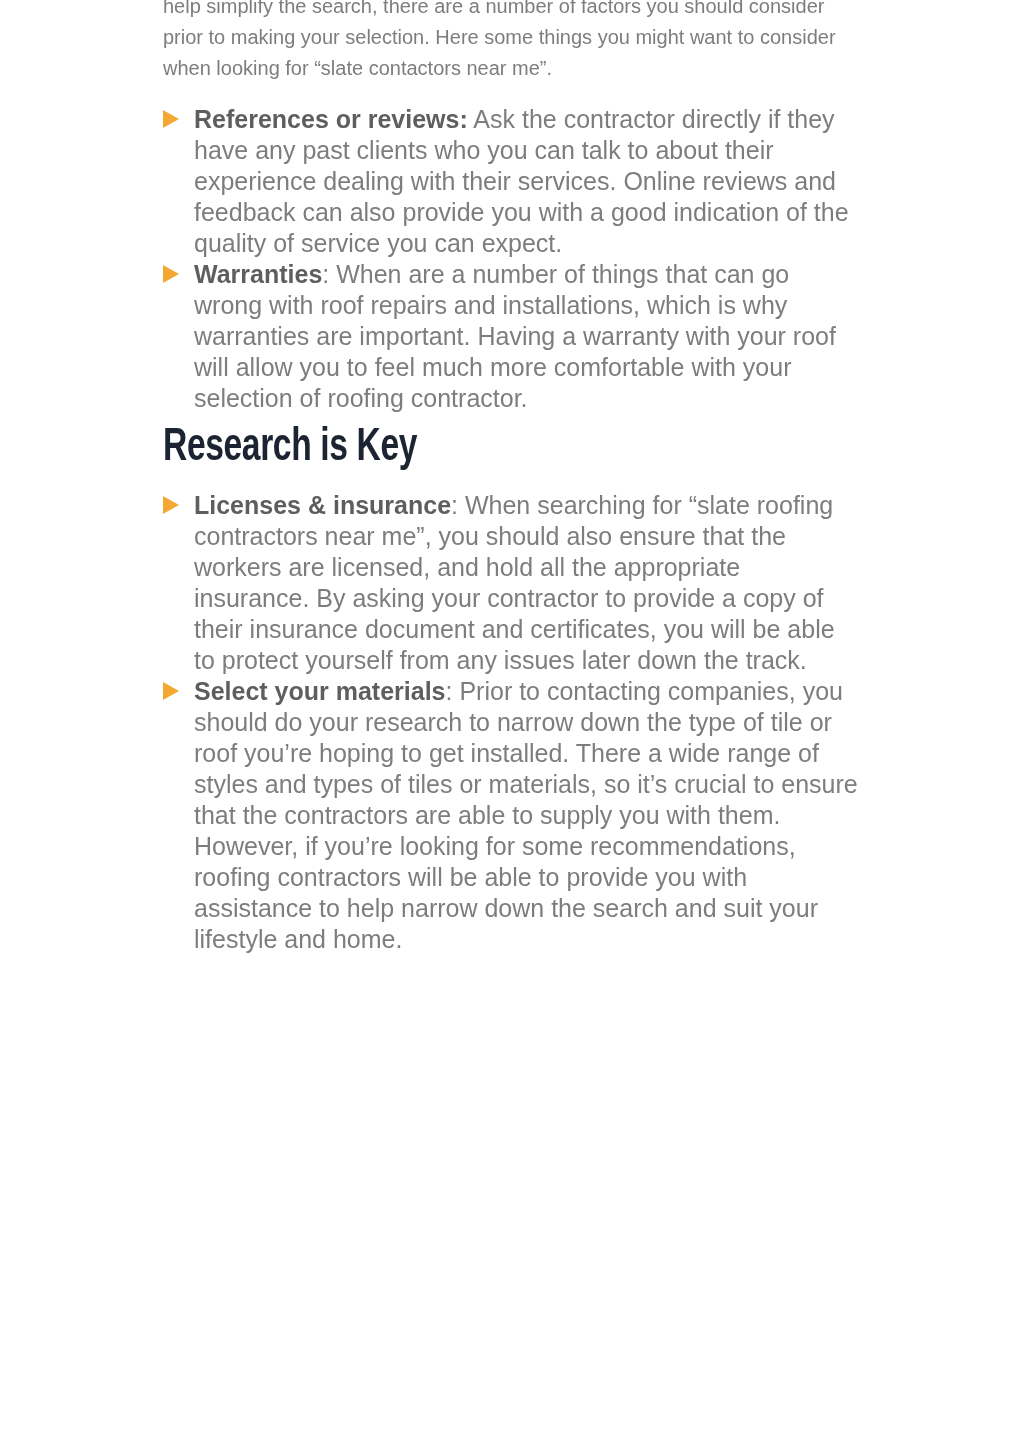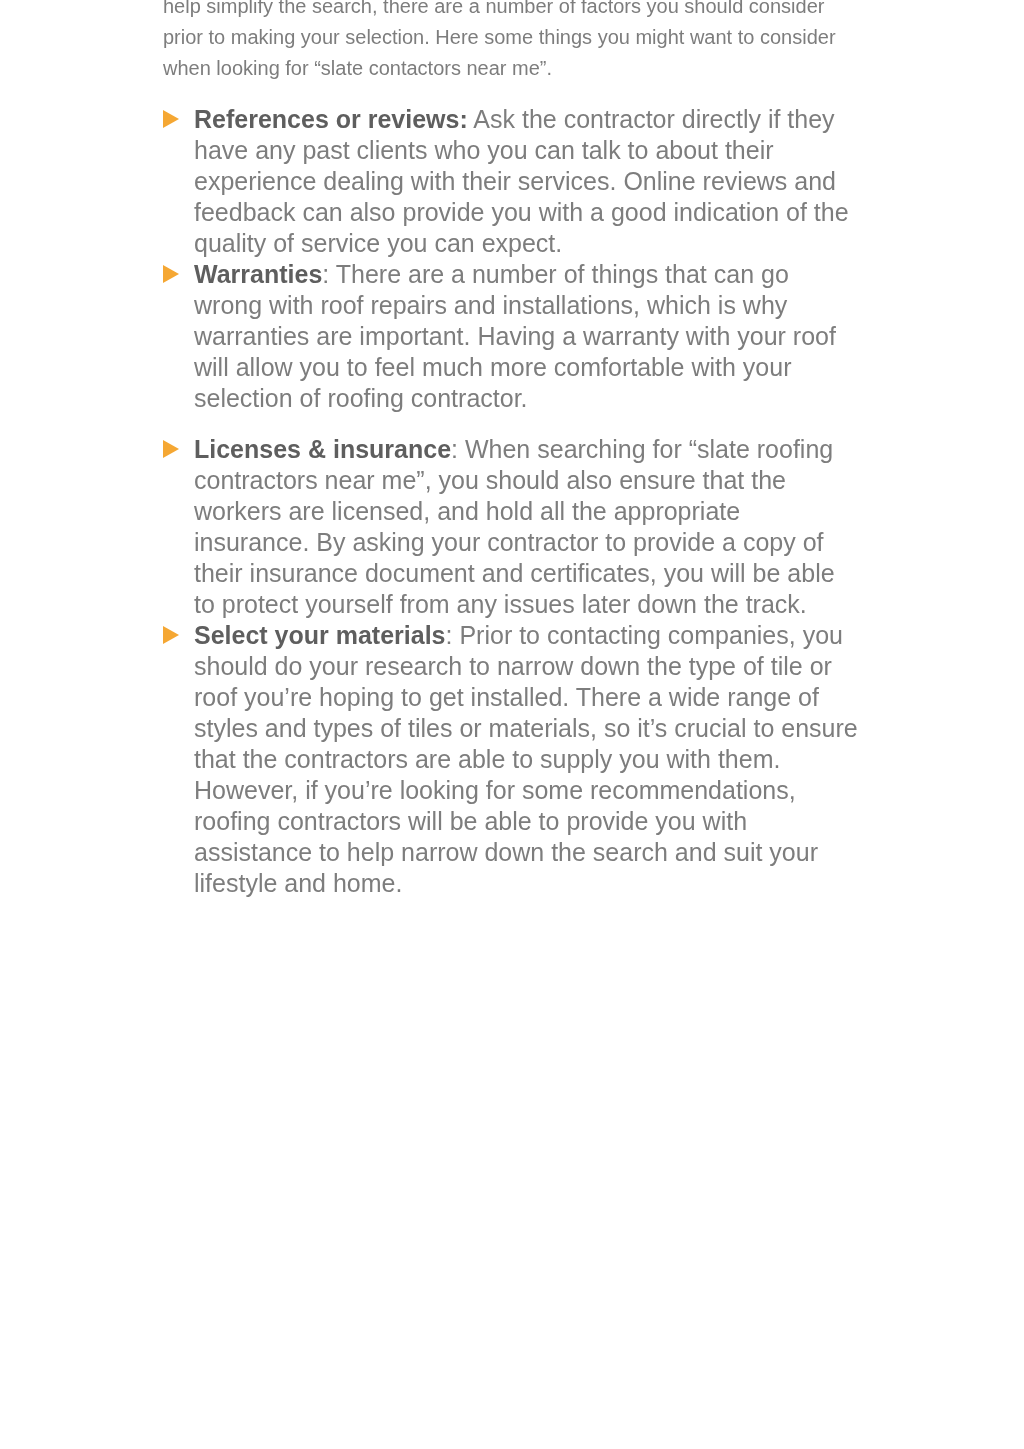--- a/index.html
+++ b/index.html
@@ -75,24 +75,25 @@
 
     <p class="intro">help simplify the search, there are a number of factors you should consider prior to making your selection. Here some things you might want to consider when looking for “slate contactors near me”.</p>
 
     <ul class="bullet-list">
       <li class="bullet-item">
         <span class="tri"></span>
         <span><b>References or reviews:</b><span> </span><span>Ask the contractor directly if they have any past clients who you can talk to about their experience dealing with their services. Online reviews and feedback can also provide you with a good indication of the quality of service you can expect.</span></span>
       </li>
       <li class="bullet-item">
         <span class="tri"></span>
-        <span><b>Warranties</b><span>: </span><span>There are a number of things that can go wrong with roof repairs and installations, which is why warranties are important. Having a warranty with your roof will allow you to feel much more comfortable with your selection of roofing contractor.</span></span>
+        <span><b>Warranties</b><span>: </span><span>When are a number of things that can go wrong with roof repairs and installations, which is why warranties are important. Having a warranty with your roof will allow you to feel much more comfortable with your selection of roofing contractor.</span></span>
       </li>
     </ul>
 
+    <h1 class="section-heading"><span class="condensed">Research is Key</span></h1>
 
     <ul class="bullet-list second">
       <li class="bullet-item">
         <span class="tri"></span>
         <span><b>Licenses &amp; insurance</b><span>: </span><span>When searching for “slate roofing contractors near me”, you should also ensure that the workers are licensed, and hold all the appropriate insurance. By asking your contractor to provide a copy of their insurance document and certificates, you will be able to protect yourself from any issues later down the track.</span></span>
       </li>
       <li class="bullet-item">
         <span class="tri"></span>
         <span><b>Select your materials</b><span>: </span><span>Prior to contacting companies, you should do your research to narrow down the type of tile or roof you’re hoping to get installed. There a wide range of styles and types of tiles or materials, so it’s crucial to ensure that the contractors are able to supply you with them. However, if you’re looking for some recommendations, roofing contractors will be able to provide you with assistance to help narrow down the search and suit your lifestyle and home.</span></span>
       </li>

